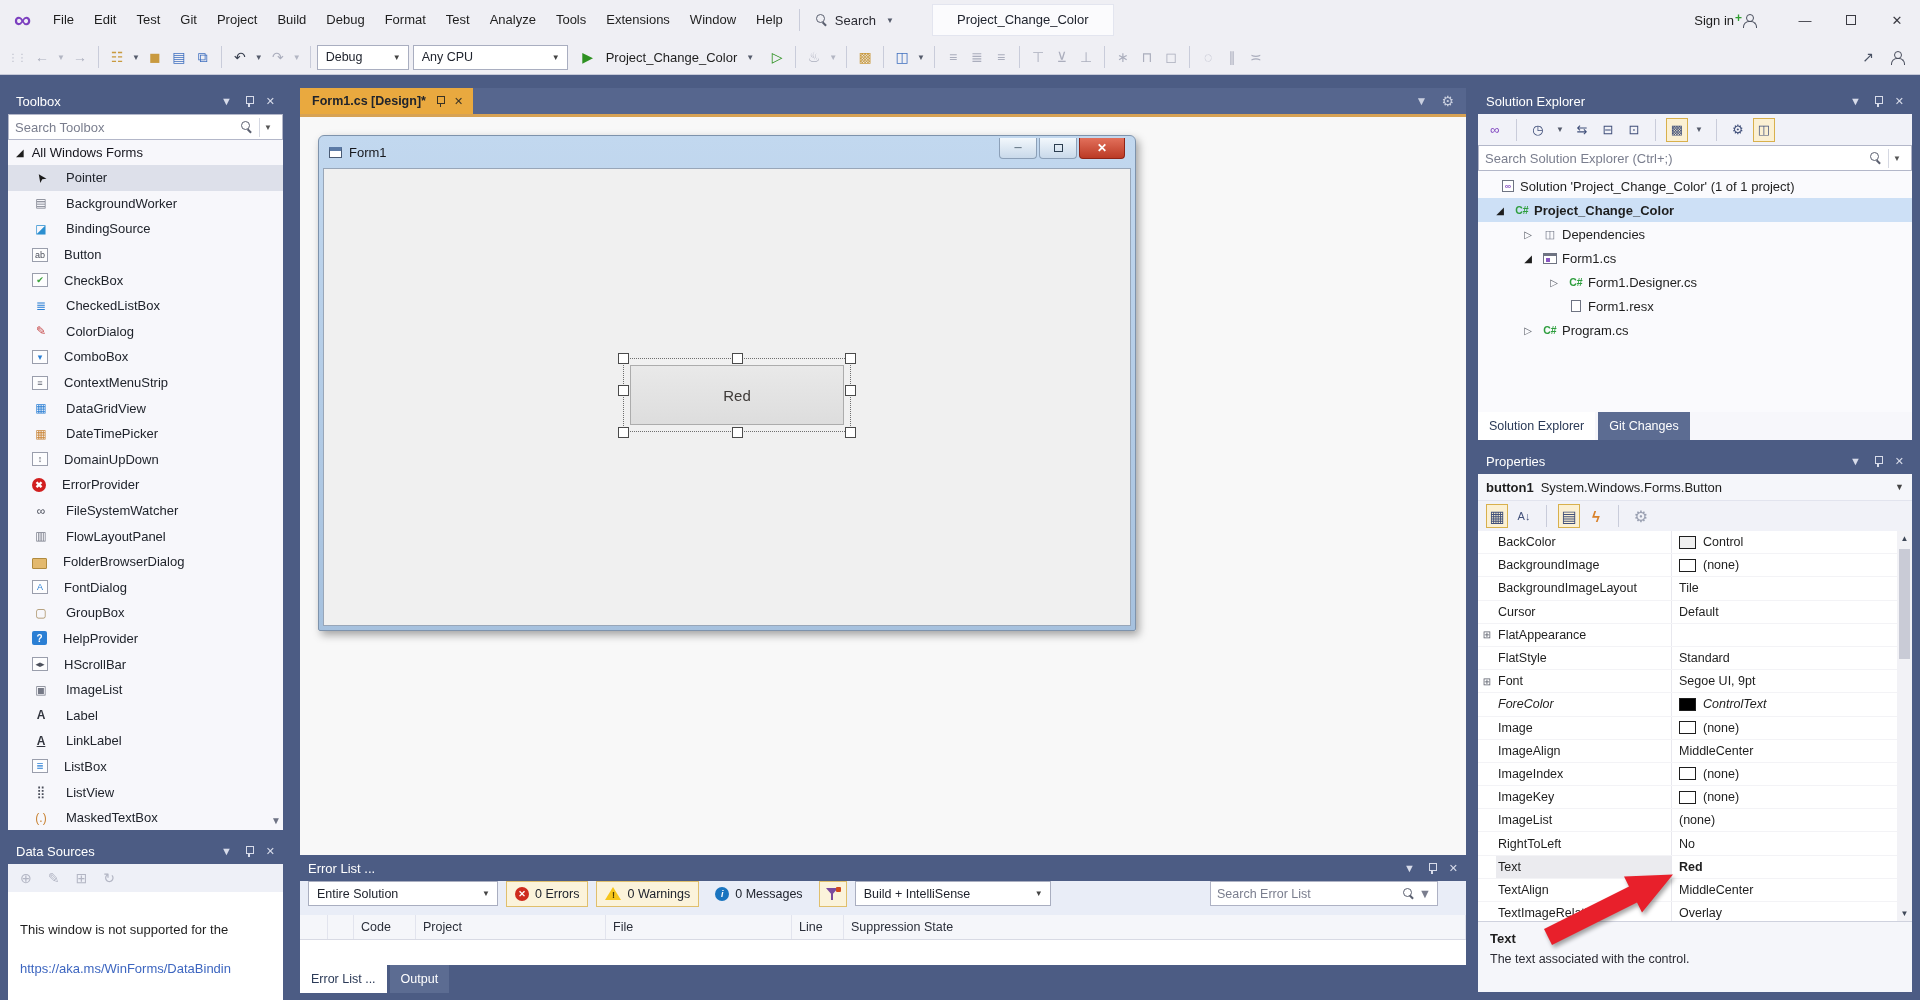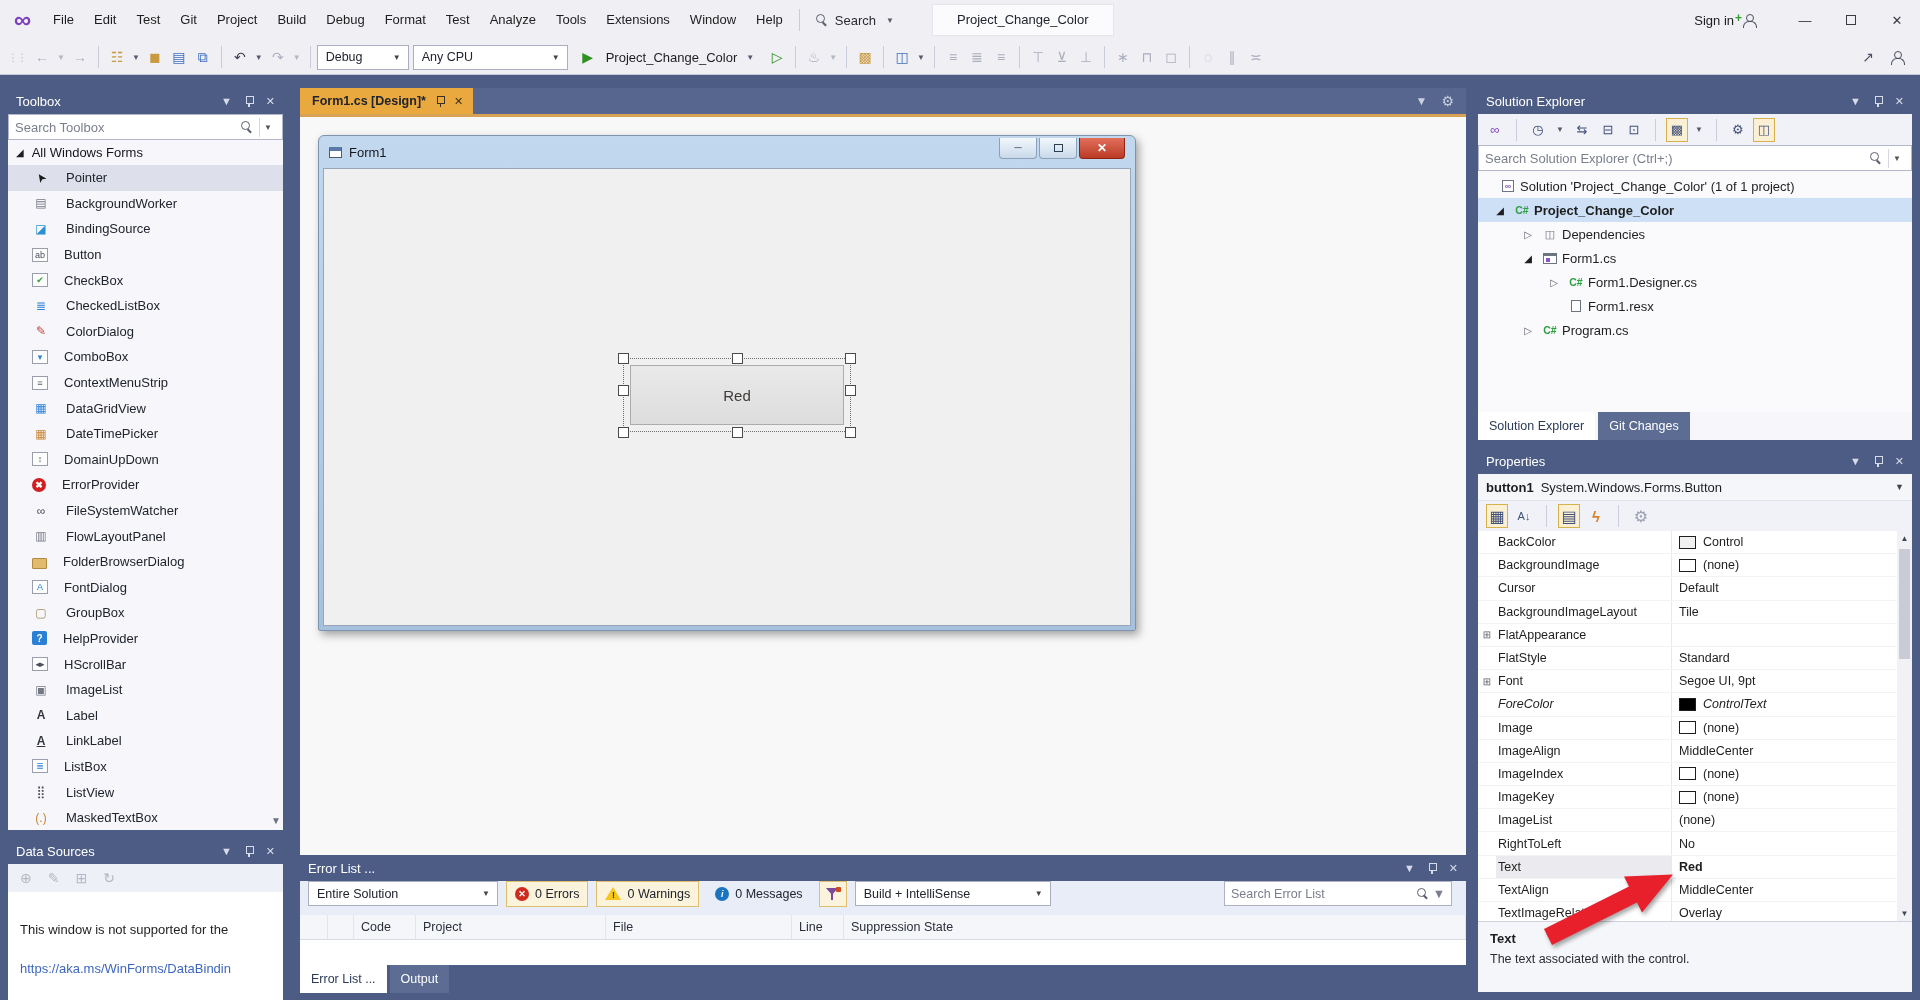--- a/index.html
+++ b/index.html
@@ -103,21 +103,21 @@
   .el-btn.toggled { background:#FBF3DB; border:1px solid #E0BF6C; }
   .err-circle { width:14px; height:14px; border-radius:50%; background:#CE2B1E; color:#FFF; font-size:9px; font-weight:bold; display:flex; align-items:center; justify-content:center; }
   .info-circle { width:14px; height:14px; border-radius:50%; background:#1A74BF; color:#FFF; font-size:9px; font-weight:bold; display:flex; align-items:center; justify-content:center; font-style:italic; }
   .warn-tri { position:relative; width:16px; height:14px; }
   .warn-tri::before { content:""; position:absolute; left:0; top:0; border-left:8px solid transparent; border-right:8px solid transparent; border-bottom:13px solid #F6C61C; }
   .warn-tri::after { content:"!"; position:absolute; left:6.5px; top:3px; font-size:9px; font-weight:bold; color:#4A3A00; }
   .funnel-wrap { position:relative; width:16px; height:15px; }
   .funnel-wrap::before { content:""; position:absolute; left:1px; top:1px; border-left:6px solid transparent; border-right:6px solid transparent; border-top:7px solid #7A4A9E; }
   .funnel-wrap::after { content:""; position:absolute; left:6px; top:7px; width:2px; height:6px; background:#7A4A9E; }
   .funnel-dot { position:absolute; right:0; top:0; width:5px; height:5px; background:#D04A1E; border-radius:1px; }
-  .el-search { margin-left:auto; margin-right:6px; width:228px; height:25px; background:#FFF; border:1px solid #AEB2C4; display:flex; align-items:center; padding:0 6px; font-size:12.5px; color:#7A7E8E; gap:4px; }
+  .el-search { margin-left:auto; margin-right:20px; width:228px; height:25px; background:#FFF; border:1px solid #AEB2C4; display:flex; align-items:center; padding:0 6px; font-size:12.5px; color:#7A7E8E; gap:4px; }
   .el-cols { flex:none; height:25px; background:#F5F6FA; border-bottom:1px solid #D8DAE4; display:flex; font-size:12.5px; color:#2B2F3A; align-items:stretch; }
   .el-col { border-right:1px solid #E2E4EE; display:flex; align-items:center; padding-left:7px; white-space:nowrap; overflow:hidden; }
   .el-body { flex:1; background:#FFFFFF; }
   .bottom-tabs { flex:none; height:28px; display:flex; background:transparent; align-items:stretch; }
   .btab { padding:0 11px; font-size:12.5px; display:flex; align-items:center; }
   .btab.active { background:#FFFFFF; color:#2B3A57; }
   .btab.inactive { background:#5C6C92; color:#FFFFFF; margin-left:3px; }
 
   
   #solution-explorer { left:1478px; top:88px; width:434px; height:352px; }
@@ -632,30 +632,30 @@
       <div class="prow" style="margin-right: 15px;">
         <span class="pgutter"></span>
         <span class="plabel">BackgroundImage</span>
         <span class="pvalue">
           <span class="swatch" style="background: rgb(255, 255, 255);"></span>
           <span>(none)</span>
         </span>
       </div>
       <div class="prow" style="margin-right: 15px;">
         <span class="pgutter"></span>
+        <span class="plabel">BackgroundImageLayout</span>
+        <span class="pvalue">
+          <span>Tile</span>
+        </span>
+      </div>
+      <div class="prow" style="margin-right: 15px;">
+        <span class="pgutter"></span>
         <span class="plabel">Cursor</span>
         <span class="pvalue">
           <span>Default</span>
-        </span>
-      </div>
-      <div class="prow" style="margin-right: 15px;">
-        <span class="pgutter"></span>
-        <span class="plabel">BackgroundImageLayout</span>
-        <span class="pvalue">
-          <span>Tile</span>
         </span>
       </div>
       <div class="prow" style="margin-right: 15px;">
         <span class="pgutter">⊞</span>
         <span class="plabel">FlatAppearance</span>
         <span class="pvalue">
           <span></span>
         </span>
       </div>
       <div class="prow" style="margin-right: 15px;">

